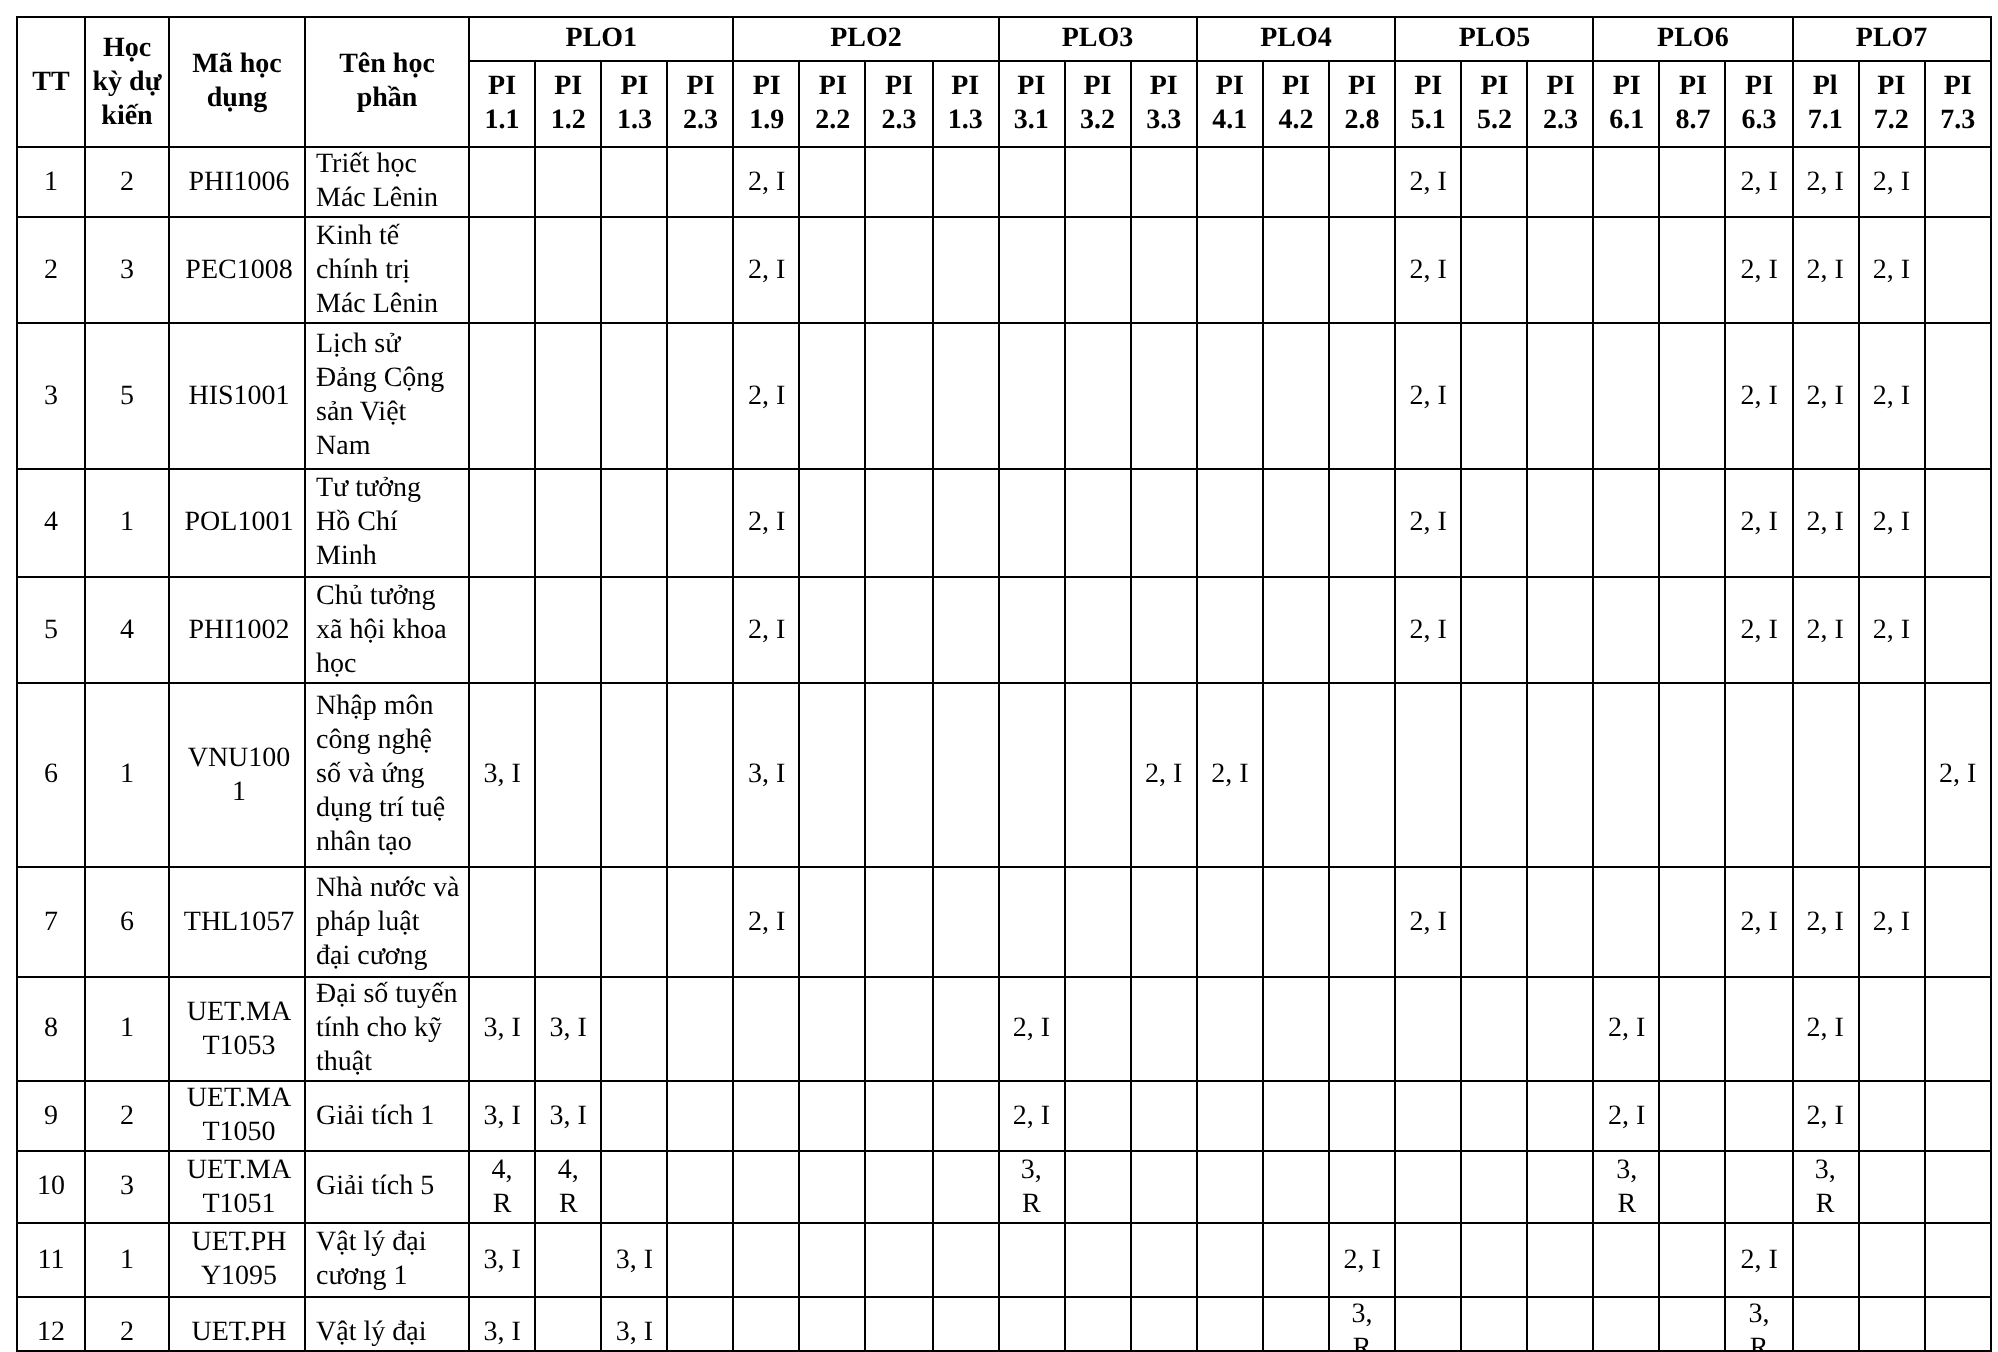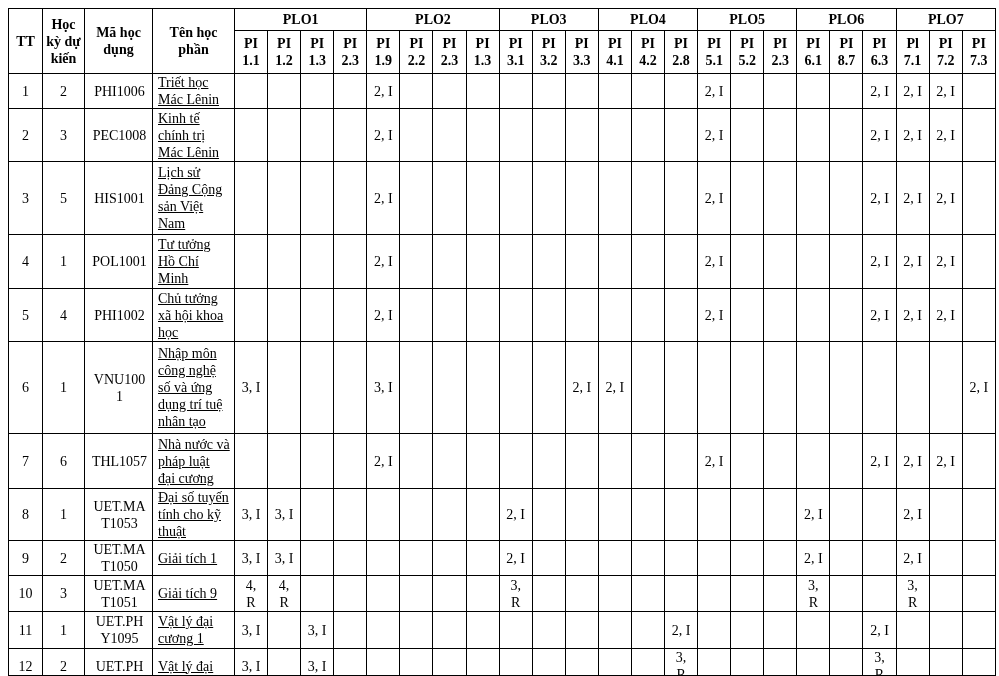--- a/index.html
+++ b/index.html
@@ -27,21 +27,21 @@
     padding: 0;
     white-space: pre-line;
     vertical-align: middle;
     text-align: center;
     overflow: visible;
   }
   #plo-table thead th { font-weight: bold; }
   #plo-table thead tr:nth-child(1) { height: 22px; }
   #plo-table thead tr:nth-child(2) { height: 43px; }
   #plo-table td.col-code { text-align: center; padding-left: 5px; padding-right: 3px; }
-  #plo-table td.col-name { text-align: left; padding-left: 5px; padding-right: 2px; text-decoration: underline; }
+  #plo-table td.col-name { text-align: left; padding-left: 5px; padding-right: 2px; }
   #plo-table tbody tr:nth-child(1)  { height: 34px; }
   #plo-table tbody tr:nth-child(2)  { height: 53px; }
   #plo-table tbody tr:nth-child(3)  { height: 73px; }
   #plo-table tbody tr:nth-child(4)  { height: 54px; }
   #plo-table tbody tr:nth-child(5)  { height: 53px; }
   #plo-table tbody tr:nth-child(6)  { height: 92px; }
   #plo-table tbody tr:nth-child(7)  { height: 55px; }
   #plo-table tbody tr:nth-child(8)  { height: 51px; }
   #plo-table tbody tr:nth-child(9)  { height: 35px; }
   #plo-table tbody tr:nth-child(10) { height: 36px; margin-top: 22px; }
@@ -411,21 +411,21 @@
           <td></td>
           <td>2, I</td>
           <td></td>
           <td></td>
         </tr>
         <tr>
           <td class="col-tt">10</td>
           <td class="col-semester">3</td>
           <td class="col-code">UET.MA
 T1051</td>
-          <td class="col-name">Giải tích 9</td>
+          <td class="col-name">Giải tích 5</td>
           <td>4,
 R</td>
           <td>4,
 R</td>
           <td></td>
           <td></td>
           <td></td>
           <td></td>
           <td></td>
           <td></td>

